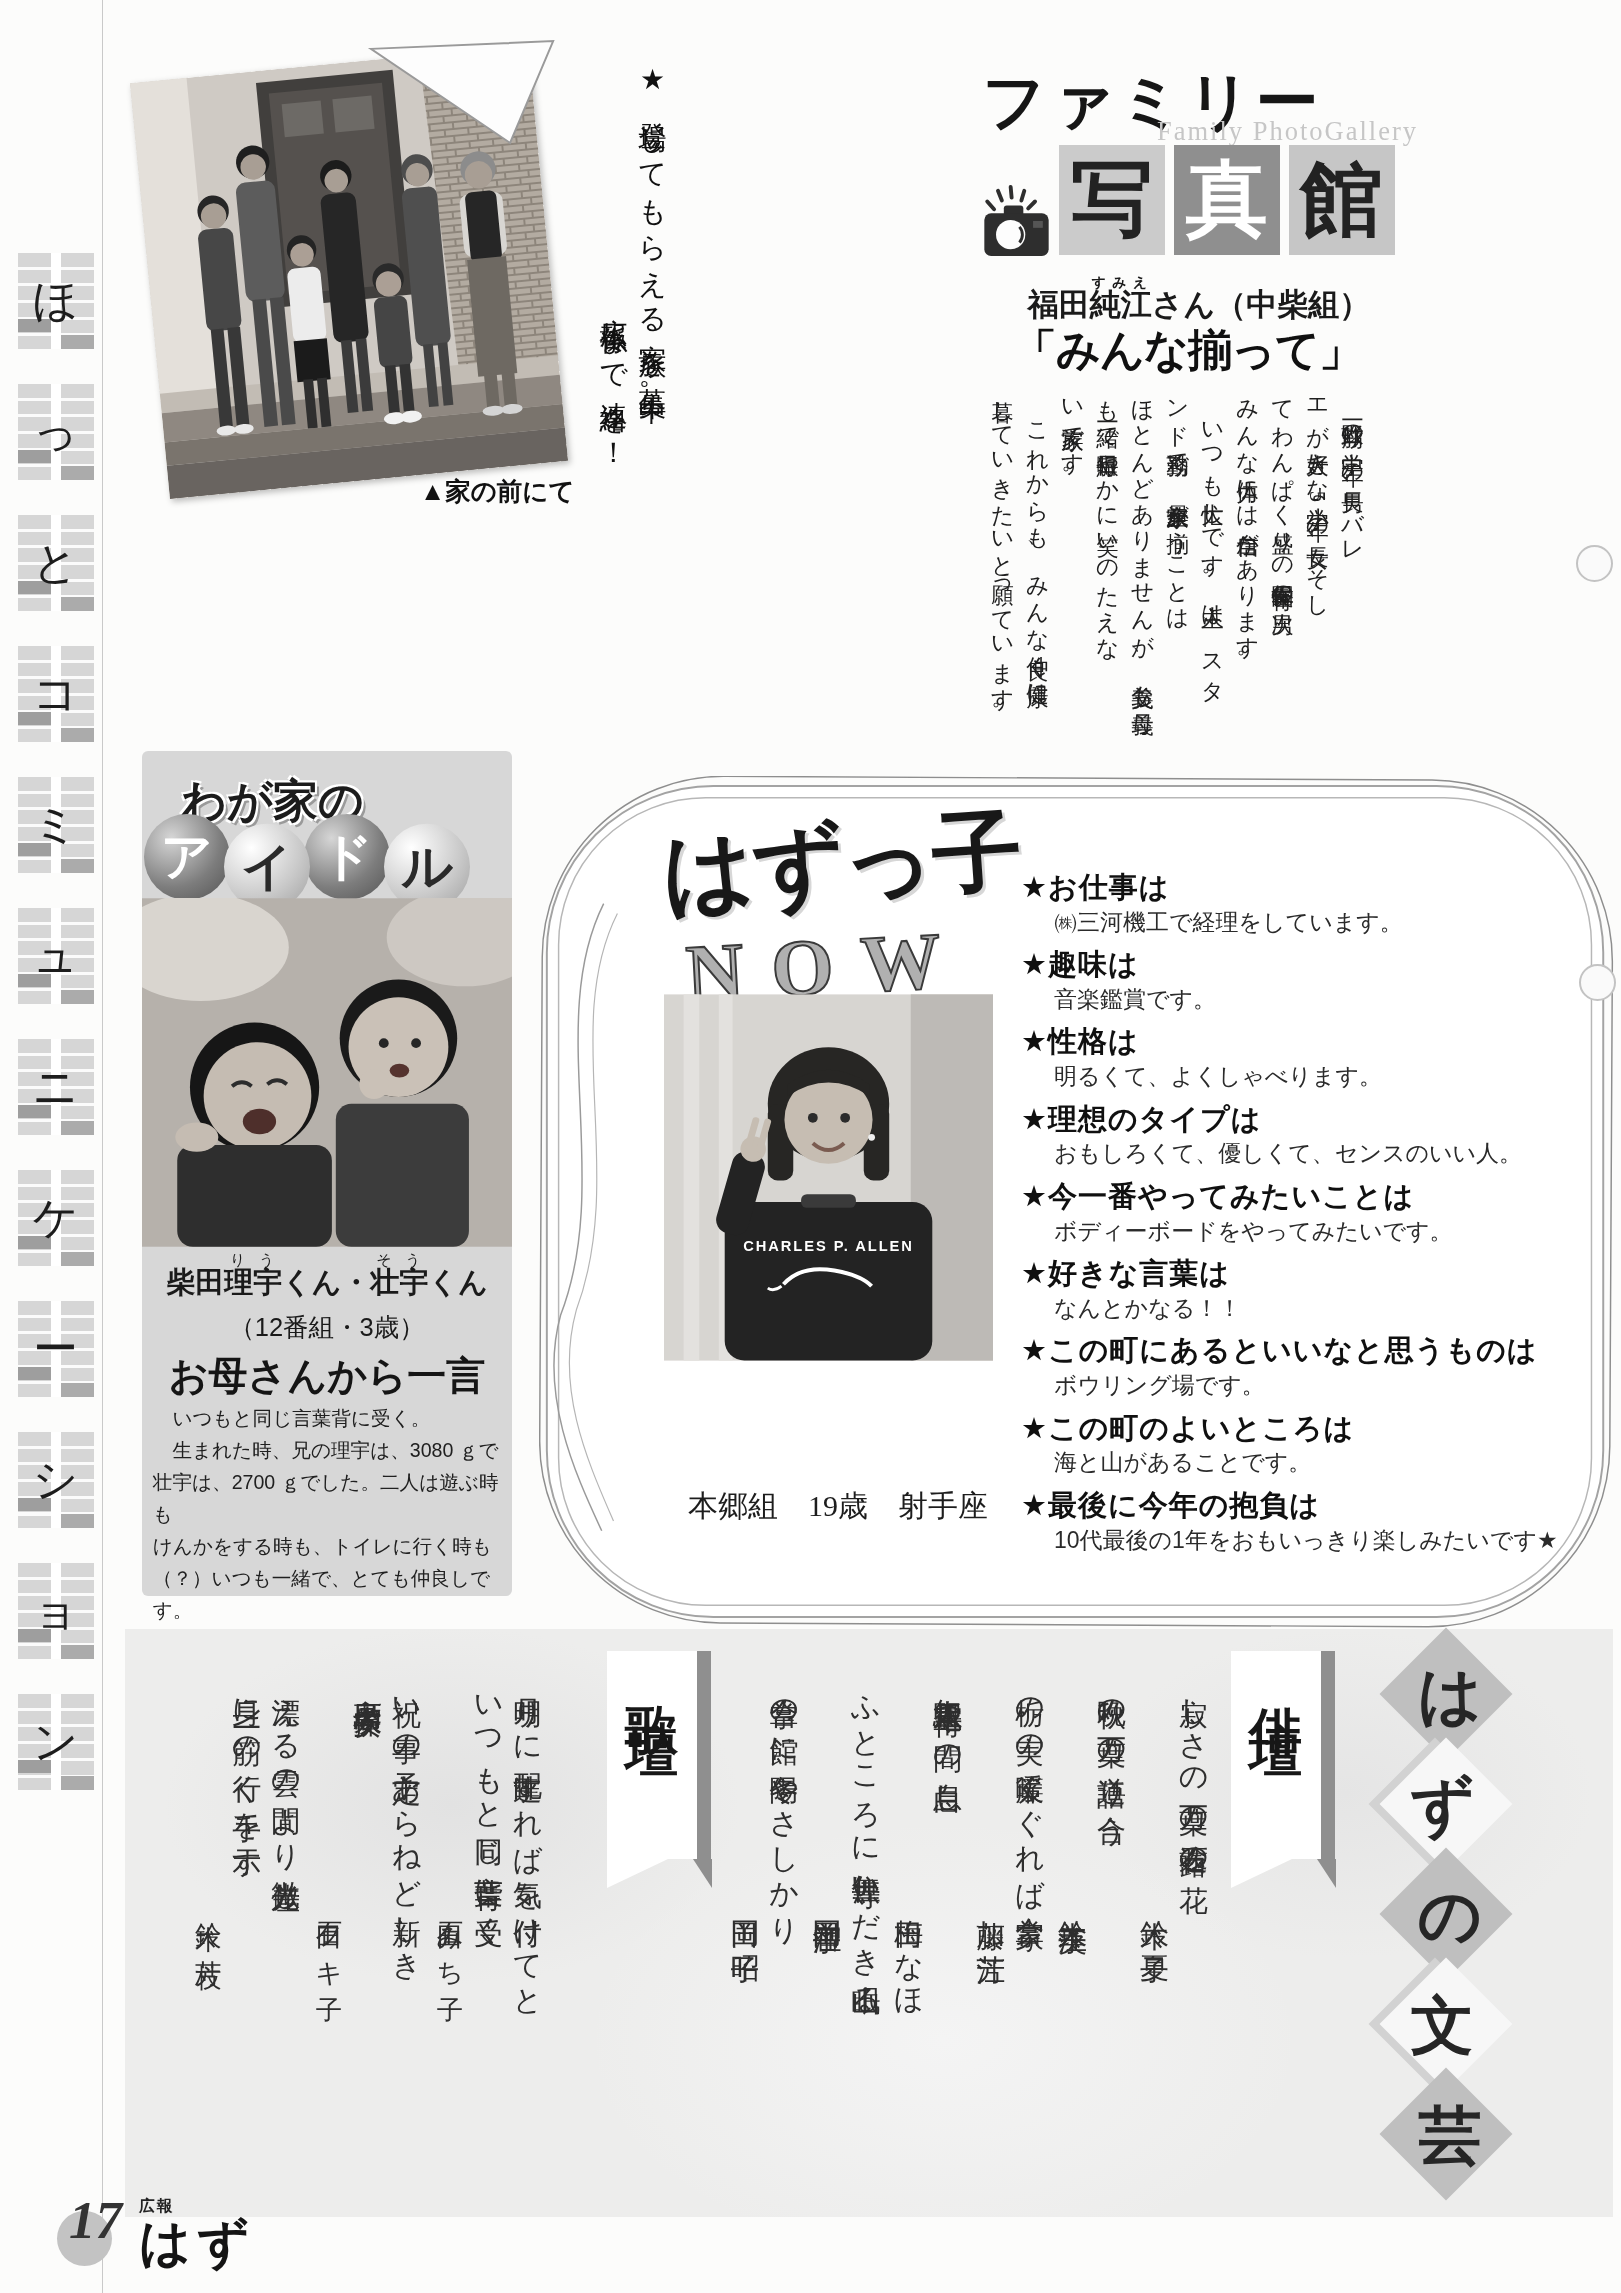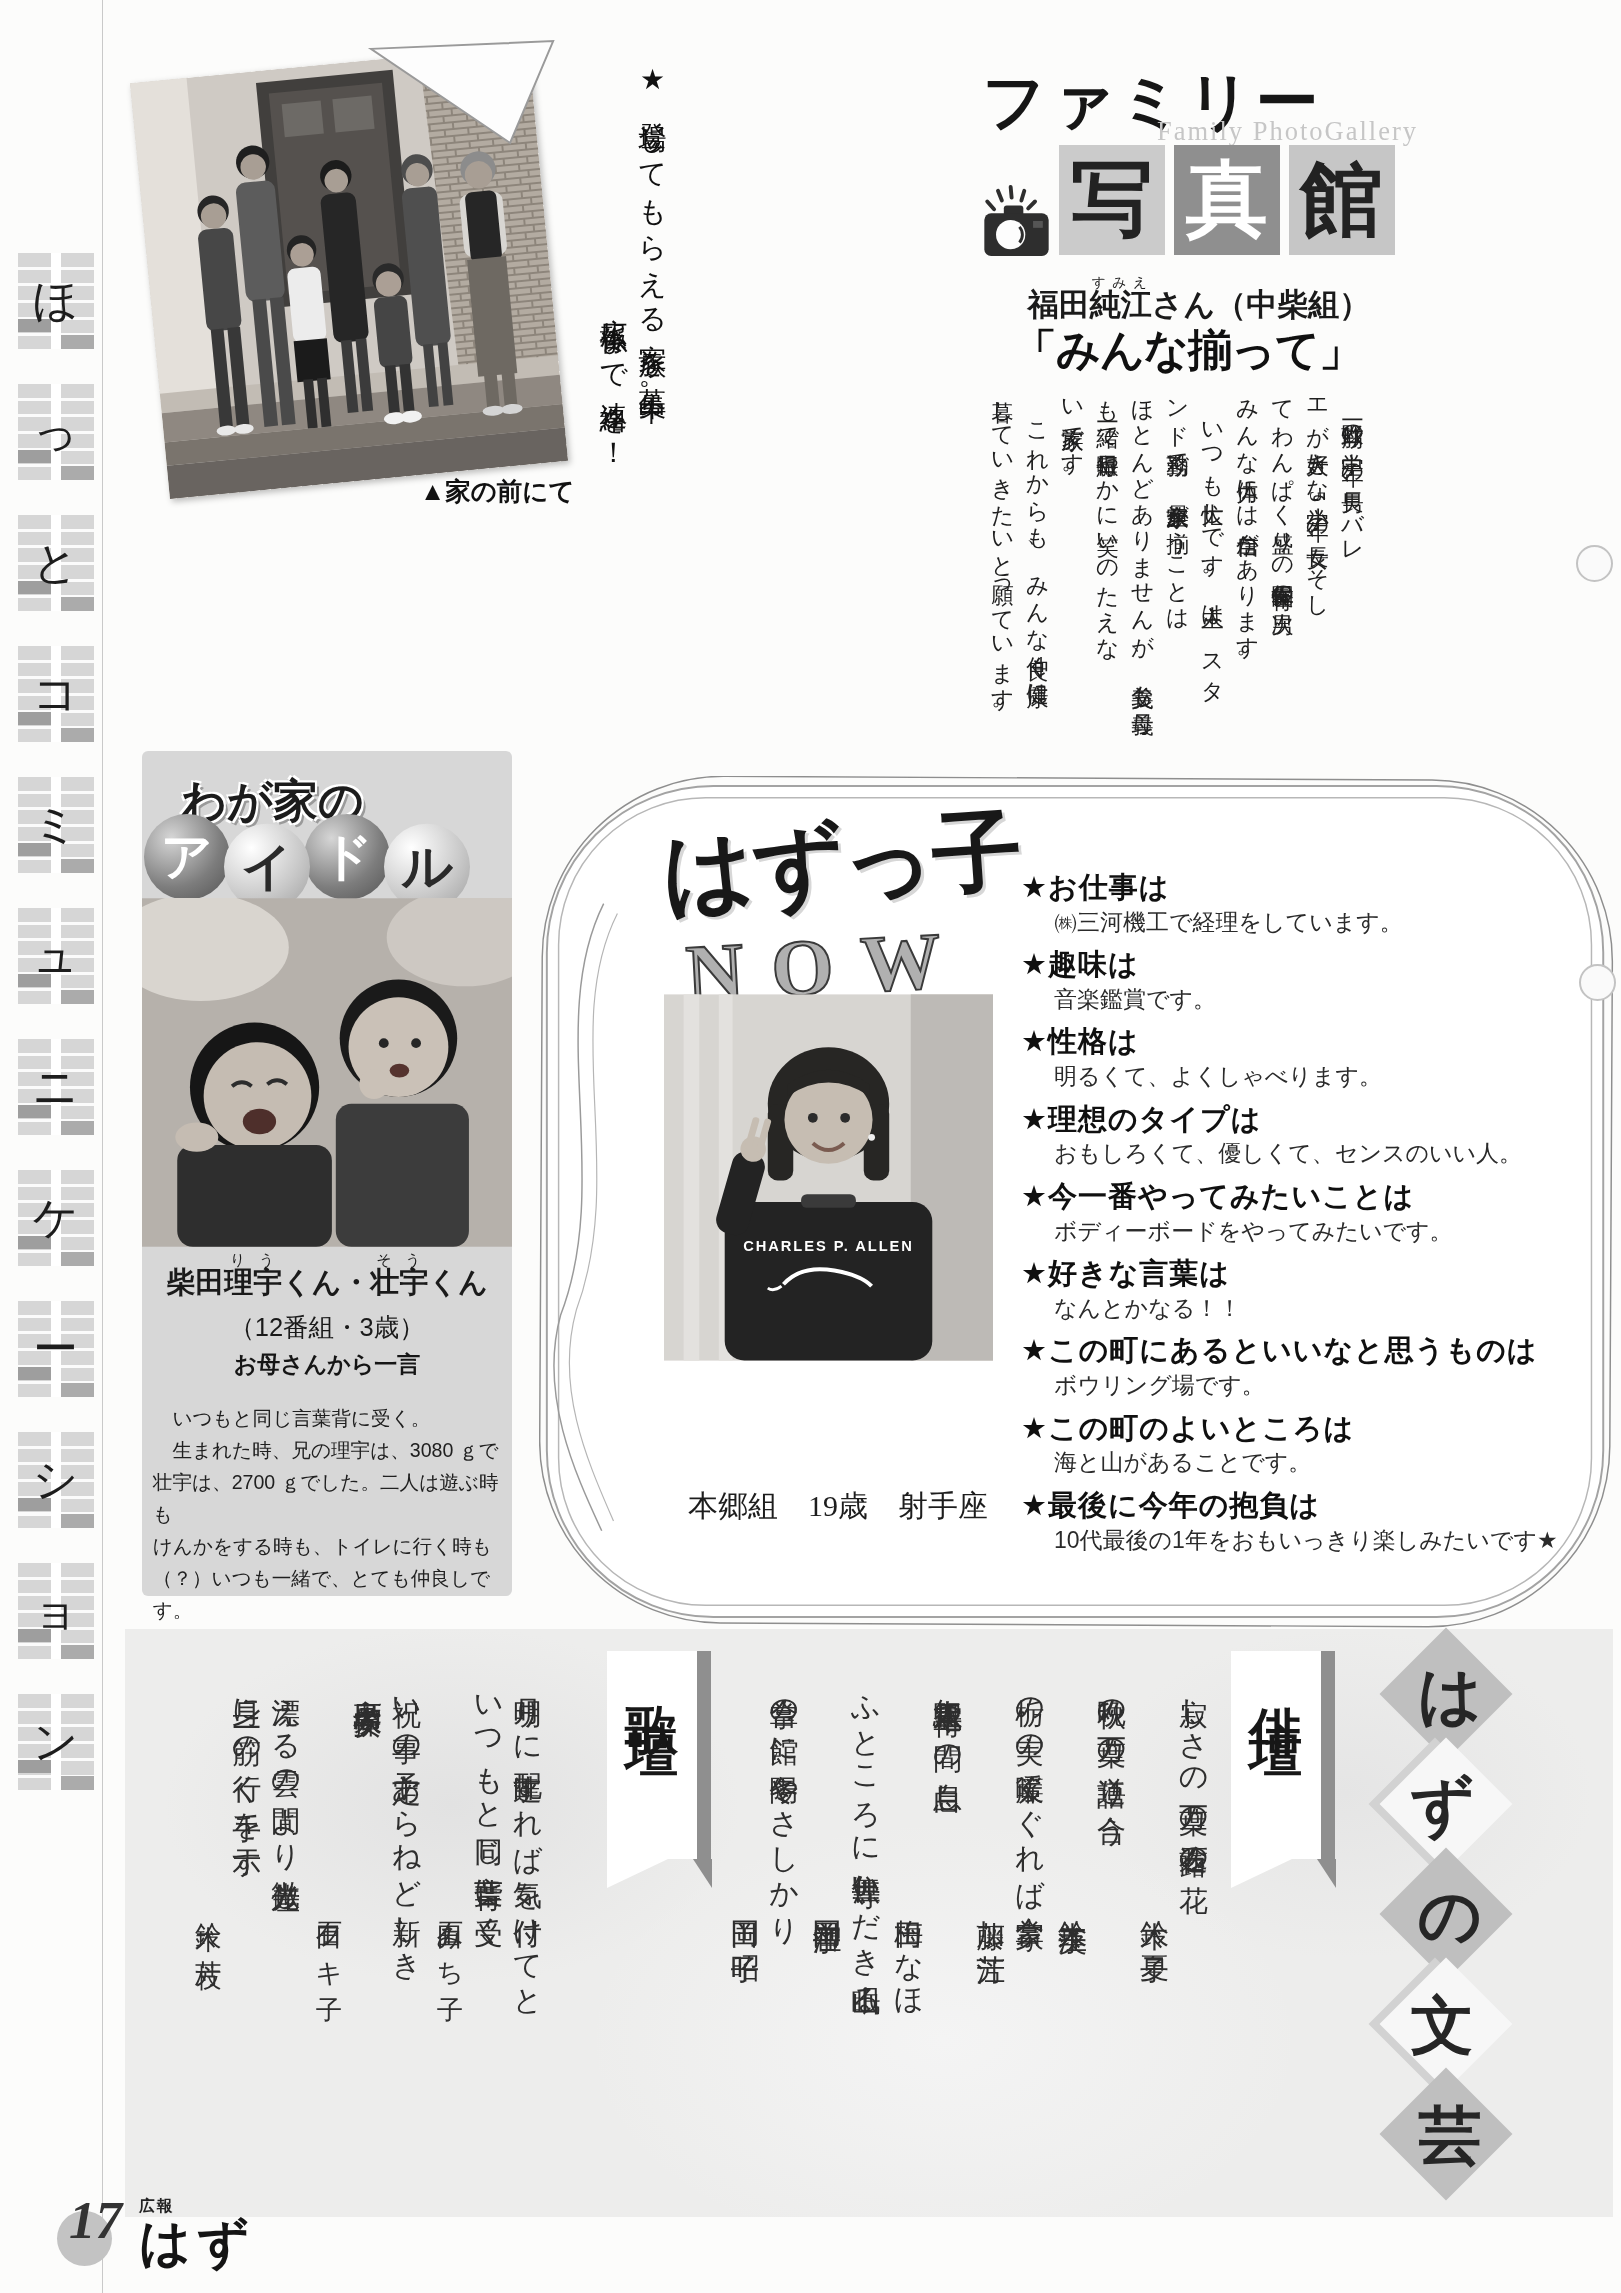--- a/index.html
+++ b/index.html
@@ -35,42 +35,42 @@
   .g-katakana{position:absolute;left:982px;top:59px;font-size:63px;font-weight:bold;letter-spacing:3.9px;color:#161616;}
   .g-en{position:absolute;left:1157px;top:116px;font-size:26.5px;color:#c6c6c6;letter-spacing:2px;}
   .g-camera{position:absolute;left:980px;top:182px;}
   .g-boxes{position:absolute;left:1059px;top:145px;display:flex;gap:8.8px;}
   .g-box{width:106px;height:110px;display:flex;align-items:center;justify-content:center;
          font-family:"Liberation Serif","DejaVu Serif",serif;font-weight:bold;font-size:82px;}
   .g-box:nth-child(1){background:#cbcbcb;color:#222;}
   .g-box:nth-child(2){background:#8f8f8f;color:#fff;}
   .g-box:nth-child(3){background:#c6c6c6;color:#222;}
   .subject{position:absolute;left:1003px;top:276px;width:392px;text-align:center;font-size:31px;font-weight:bold;}
-  .subject rt{font-size:13.7px;letter-spacing:2.9px;font-weight:normal;}
+  .subject rt{font-size:13.7px;letter-spacing:2.9px;font-weight:bold;}
   .headline{position:absolute;left:1013px;top:321px;font-size:44px;font-weight:bold;letter-spacing:-1px;color:#101010;}
 
   
   .article{position:absolute;left:980px;top:384px;width:390px;height:402px;
            font-family:"Liberation Serif","DejaVu Serif",serif;color:#1f1f1f;}
   .art-col{line-height:35px;font-size:22.5px;white-space:nowrap;letter-spacing:0.5px;}
 
   
   .idol{position:absolute;left:142px;top:751px;width:370px;height:845px;background:#d7d7d7;border-radius:6px;}
   .idol-title{position:absolute;left:39px;top:19.6px;font-size:45px;font-weight:bold;color:#1c1c1c;
               text-shadow:2px 2px 0 #fff,-2px -2px 0 #fff,2px -2px 0 #fff,-2px 2px 0 #fff,3.9px 3.9px 0 #9a9a9a;}
   .balls{position:absolute;left:7.8px;top:63px;display:flex;}
   .ball{width:86px;height:86px;border-radius:50%;display:flex;align-items:center;justify-content:center;
         font-size:51px;font-weight:bold;margin-left:-5.9px;}
   .ball:nth-child(odd){background:radial-gradient(circle at 32% 28%,#d6d6d6,#7d7d7d 58%,#525252);color:#fff;}
   .ball:nth-child(even){background:radial-gradient(circle at 32% 28%,#ffffff,#c9c9c9 58%,#9e9e9e);color:#2a2a2a;transform:translateY(9.8px);}
   .kids-photo{position:absolute;left:0;top:147px;width:370px;height:349px;}
   .idol-names{position:absolute;left:0;top:502px;width:100%;text-align:center;font-size:29px;font-weight:bold;}
   .idol-names rt{font-size:15px;letter-spacing:2px;font-weight:normal;}
   .idol-classage{position:absolute;left:0;top:559px;width:100%;text-align:center;font-size:25.5px;}
-  .idol-comment-title{position:absolute;left:0;top:598px;width:100%;text-align:center;font-size:23px;font-weight:bold;color:#151515;}
+  .idol-comment-title{position:absolute;left:0;top:598px;width:100%;text-align:center;font-size:39px;font-weight:bold;color:#151515;}
   .comment{position:absolute;left:10.8px;top:651px;width:349px;}
   .comment-line{font-size:19.6px;line-height:32px;white-space:pre-wrap;color:#202020;}
 
   
   .blob{position:absolute;left:539px;top:776px;width:1076px;height:853px;}
   .blob svg.border{position:absolute;left:0;top:0;}
   .hz-title{position:absolute;left:123px;top:25.5px;font-size:90px;font-weight:bold;letter-spacing:-2px;color:#181818;
             transform:rotate(-4deg);text-shadow:2.9px 2.9px 0 #d7d7d7;}
   .hz-now{position:absolute;left:147px;top:145px;font-family:"Liberation Serif","DejaVu Serif",serif;
           font-size:80px;font-weight:bold;letter-spacing:27.4px;color:#b0b0b0;-webkit-text-stroke:2px #3a3a3a;

